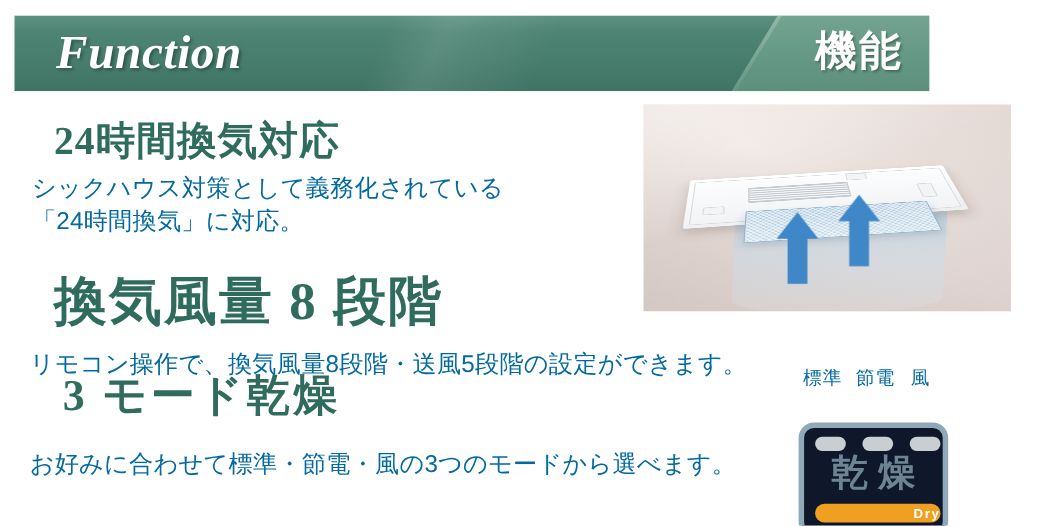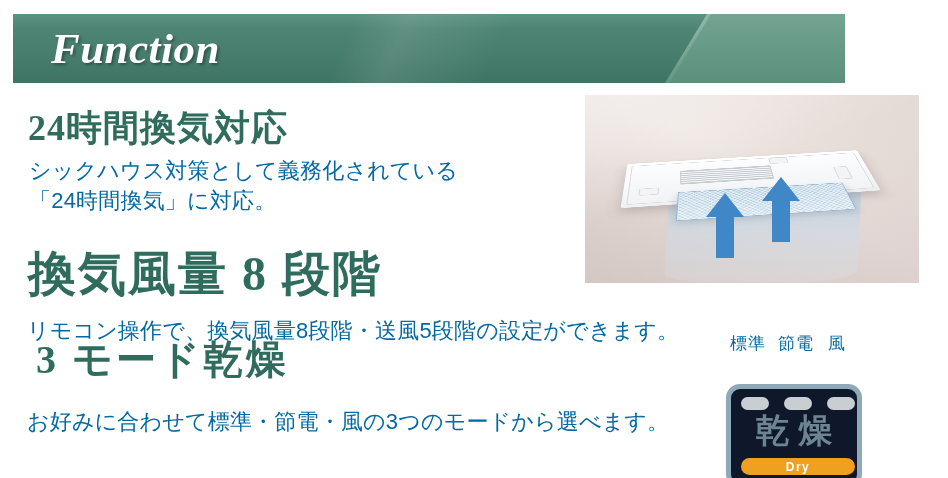--- a/index.html
+++ b/index.html
@@ -54,20 +54,21 @@
     white-space:nowrap;
   }
 
   
   .content{position:absolute;left:0;top:92px;width:700px;}
   .sec-h{
     font-family:"Liberation Serif","DejaVu Serif",serif;
     color:#2f6c5e;
     font-weight:700;
     white-space:nowrap;
+    margin-left:21px;
   }
   .sec-p{
     color:#0369a1;
     font-weight:400;
     white-space:nowrap;
   }
 
   .h1{position:absolute;left:28px;top:12px;font-size:36px;letter-spacing:1px;}
   .p1a{position:absolute;left:29px;top:64px;font-size:22px;letter-spacing:.2px;}
   .p1b{position:absolute;left:29px;top:94px;font-size:22px;letter-spacing:.2px;}
@@ -174,38 +175,39 @@
   }
   .remote .dots i{display:block;width:28px;height:13px;border-radius:7px;background:#c9ced2;}
   .remote .kanji{
     position:absolute;left:0;right:0;top:24px;
     text-align:center;font-size:34px;font-weight:700;color:#6d8494;
     letter-spacing:9px;text-indent:9px;line-height:1;
   }
   .remote .drybar{
     position:absolute;left:10px;bottom:8px;width:114px;height:17px;
     background:#efa021;border-radius:9px;
-    display:flex;align-items:center;justify-content:center;
+    display:flex;align-items:center;justify-content:flex-end;
   }
   .remote .drybar span{
     color:#ffffff;font-size:12px;font-weight:700;letter-spacing:1.5px;
     line-height:1;
   }
 </style>
 </head>
 <body>
 
 <div class="page">
 
   <div class="header">
     <div class="bg-left"></div>
     <div class="sheen"></div>
     <div class="bg-right"></div>
     <div class="bg-right-edge"></div>
     <div class="title-en">Function</div>
+    <div class="title-ja">機能</div>
   </div>
 
   <div class="content">
 
     <div class="sec-h h1">24時間換気対応</div>
     <div class="sec-p p1a">シックハウス対策として義務化されている</div>
     <div class="sec-p p1b">「24時間換気」に対応。</div>
 
     <div class="sec-h h2">換気風量 8 段階</div>
     <div class="sec-p p2">リモコン操作で、換気風量8段階・送風5段階の設定ができます。</div>

